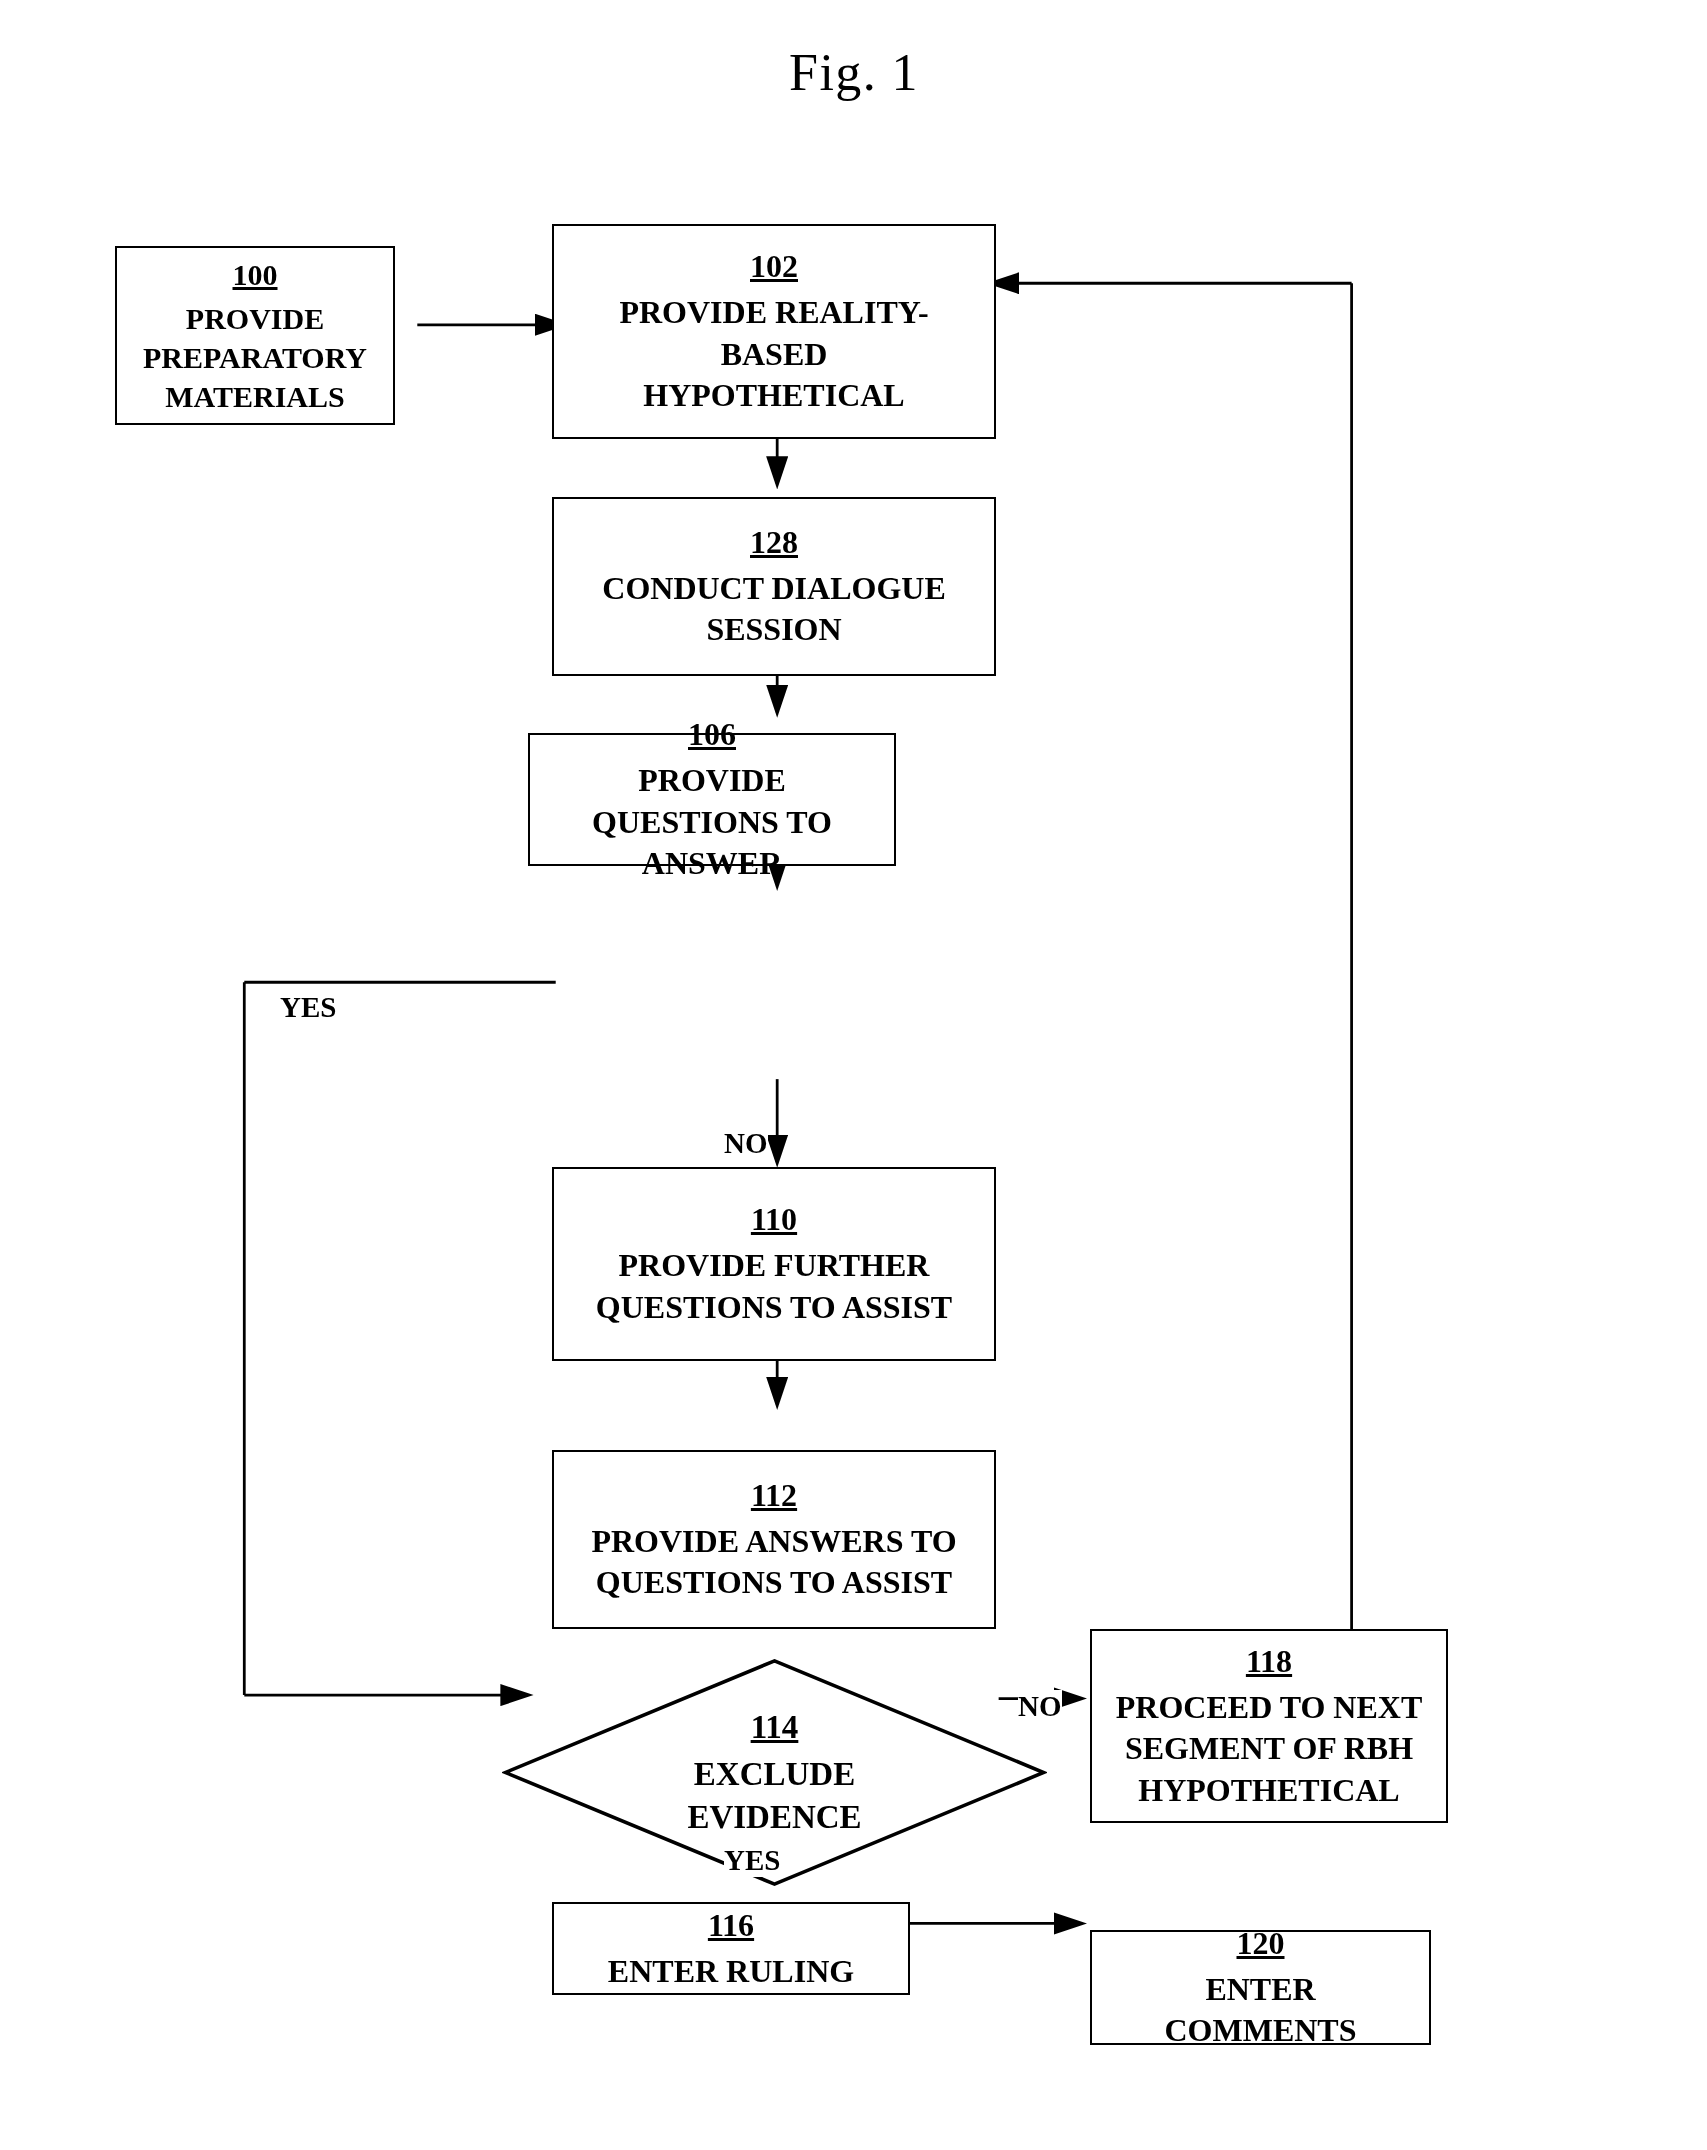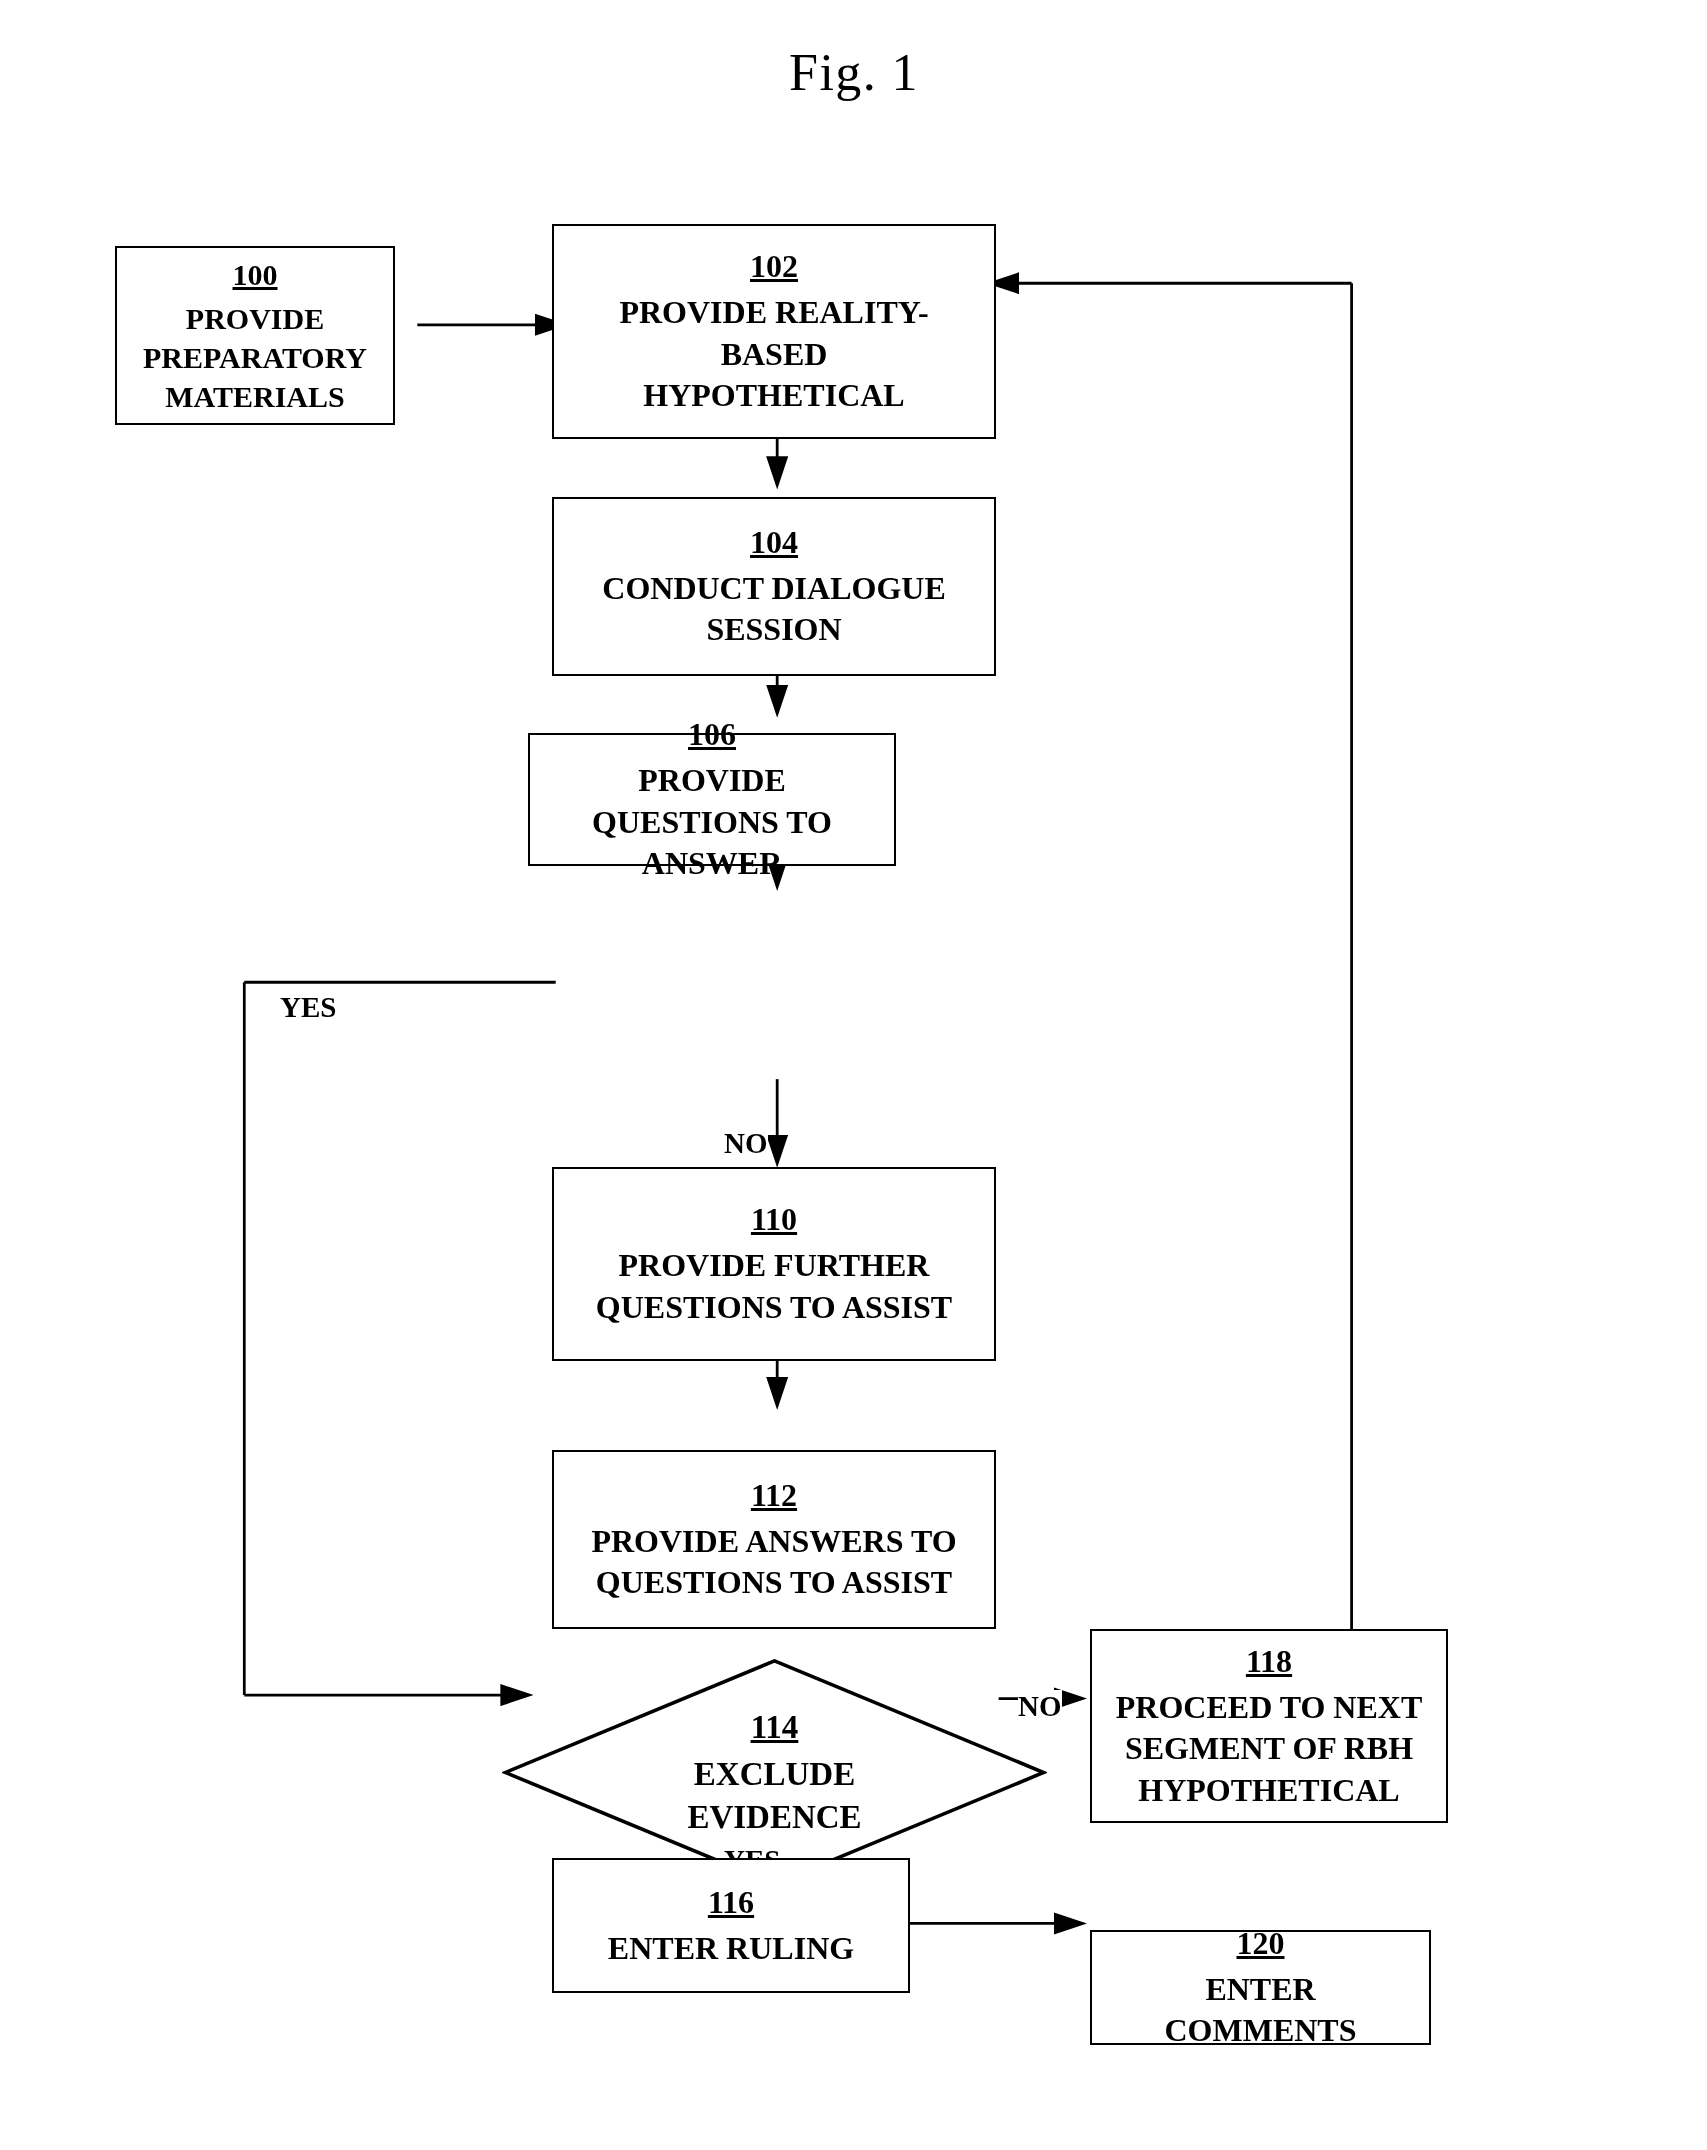--- a/index.html
+++ b/index.html
@@ -146,21 +146,21 @@
     <span class="node-id">100</span>
     <span>PROVIDE<br>PREPARATORY<br>MATERIALS</span>
   </div>
 
   <div class="fc-box" style="left:552px; top:93px; width:444px; height:215px; font-size:32px;">
     <span class="node-id">102</span>
     <span>PROVIDE REALITY-BASED<br>HYPOTHETICAL</span>
   </div>
 
   <div class="fc-box" style="left:552px; top:366px; width:444px; height:179px; font-size:32px;">
-    <span class="node-id">104</span>
+    <span class="node-id">128</span>
     <span>CONDUCT DIALOGUE<br>SESSION</span>
   </div>
 
   <div class="fc-box" style="left:528px; top:602px; width:368px; height:133px; font-size:32px;">
     <span class="node-id">106</span>
     <span>PROVIDE QUESTIONS TO<br>ANSWER</span>
   </div>
 
 
   <div class="fc-label" style="left:280px; top:860px;">YES</div>
@@ -186,21 +186,21 @@
         <span class="node-id">114</span>
         <span>EXCLUDE<br>EVIDENCE</span>
       </div>
     </div>
   </div>
 
   <div class="fc-label" style="left:1018px; top:1559px;">NO</div>
 
   <div class="fc-label" style="left:724px; top:1713px;">YES</div>
 
-  <div class="fc-box" style="left:552px; top:1727px; width:358px; height:135px; font-size:32px;">
+  <div class="fc-box" style="left:552px; top:1771px; width:358px; height:93px; font-size:32px;">
     <span class="node-id">116</span>
     <span>ENTER RULING</span>
   </div>
 
   <div class="fc-box" style="left:1090px; top:1498px; width:358px; height:194px; font-size:32px;">
     <span class="node-id">118</span>
     <span>PROCEED TO NEXT<br>SEGMENT OF RBH<br>HYPOTHETICAL</span>
   </div>
 
   <div class="fc-box" style="left:1090px; top:1799px; width:341px; height:115px; font-size:32px;">

